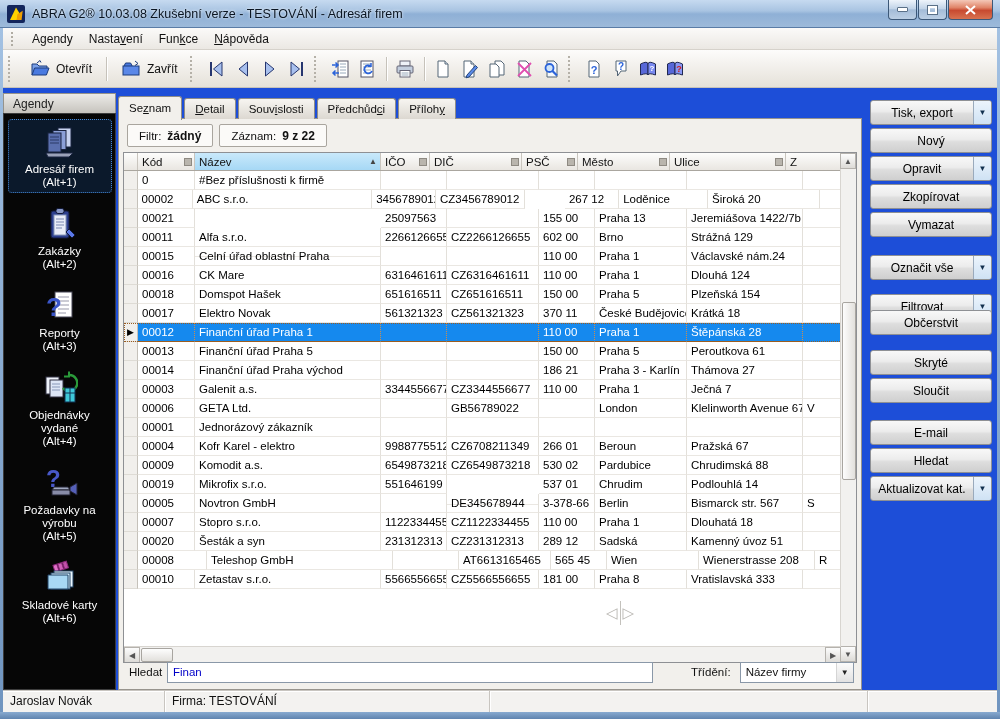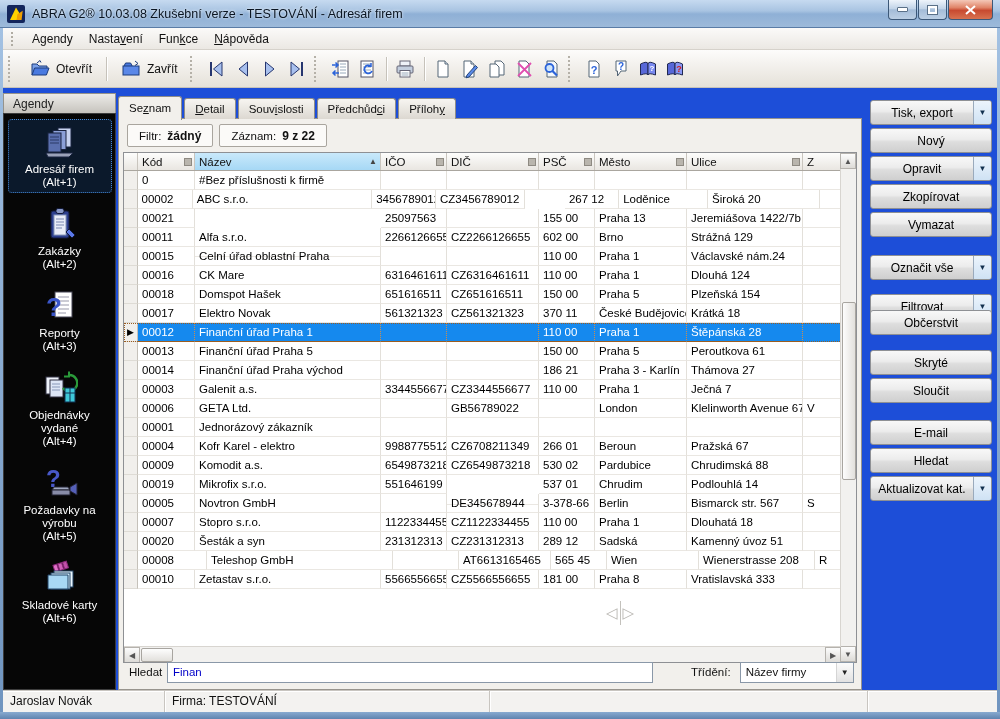--- a/index.html
+++ b/index.html
@@ -403,21 +403,21 @@
       <div class="grid-header" id="gridHeader">
           <div class="hcell" style="width: 14px; padding: 0px;"></div>
           <div class="hcell" style="width: 57px;">
             <span class="lbl">Kód</span>
             <span class="colbtn"></span>
           </div>
           <div class="hcell sorted" style="width: 186px;">
             <span class="lbl">Název</span>
             <span class="sortmark">▲</span>
           </div>
-          <div class="hcell" style="width: 66px;">
+          <div class="hcell" style="width: 49px;">
             <span class="lbl">IČO</span>
             <span class="colbtn"></span>
           </div>
           <div class="hcell" style="width: 92px;">
             <span class="lbl">DIČ</span>
             <span class="colbtn"></span>
           </div>
           <div class="hcell" style="width: 56px;">
             <span class="lbl">PSČ</span>
             <span class="colbtn"></span>

